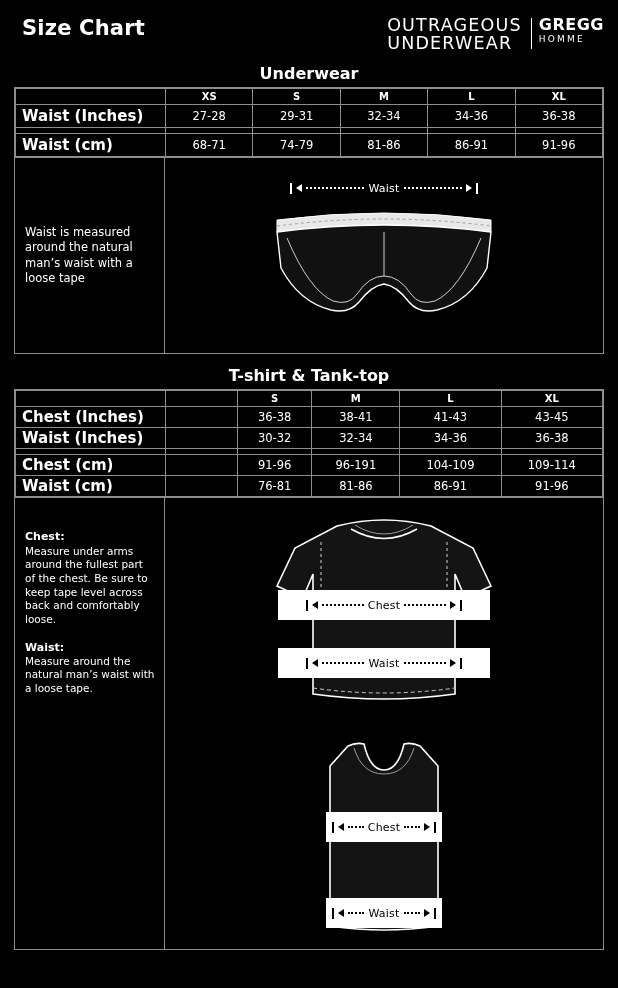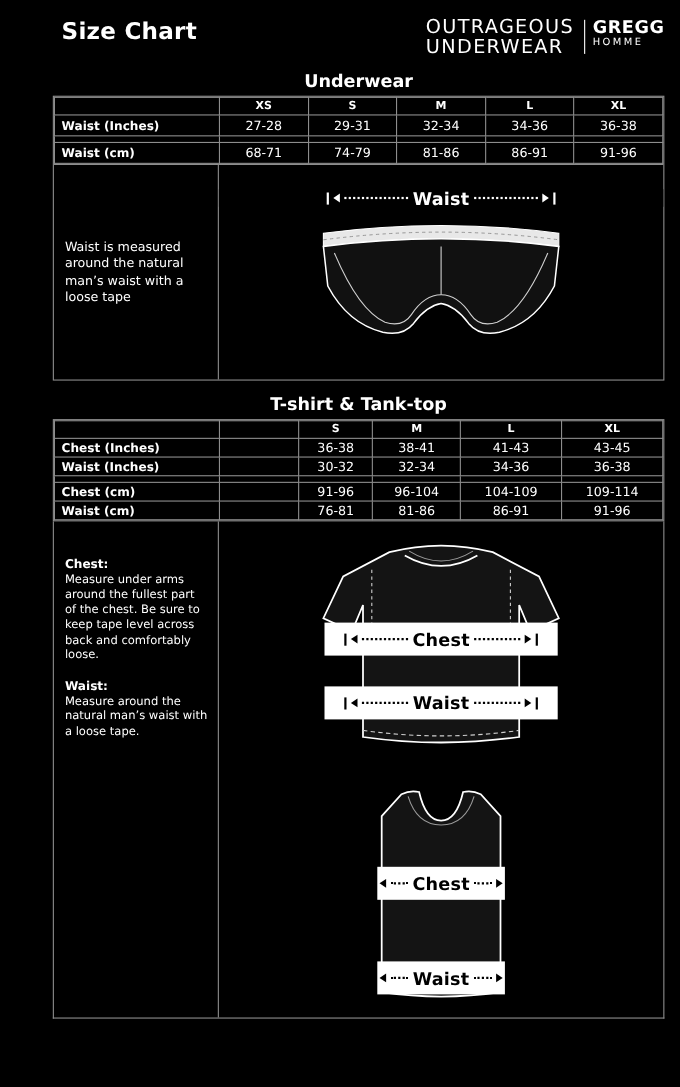--- a/index.html
+++ b/index.html
@@ -4,21 +4,21 @@
 <style>
   * { box-sizing: border-box; }
   html, body {
     margin: 0; padding: 0;
     background: #000;
     width: 618px; height: 988px;
     font-family: "DejaVu Sans", sans-serif;
     color: #fff;
     overflow: hidden;
   }
-  .page { position: relative; width: 618px; height: 988px; background:#000;padding-left:34px; }
+  .page { position: relative; width: 618px; height: 988px; background:#000; }
 
   
   .header {
     display: flex; align-items: flex-start; justify-content: space-between;
     padding: 16px 14px 6px 22px;
   }
   .page-title {
     font-size: 21px; font-weight: bold; letter-spacing: .2px;
     font-family: "DejaVu Sans", sans-serif;
   }
@@ -45,21 +45,21 @@
   
   .block { margin: 0 14px; border: 1px solid #8d8d8d; }
   table.size { width: 100%; border-collapse: collapse; }
   table.size td, table.size th {
     border: 1px solid #8d8d8d;
     font-size: 11.5px; text-align: center; padding: 2px 3px;
     color:#fff; font-weight: normal;
   }
   table.size th { font-size: 10px; font-weight: bold; }
   table.size td.rowlabel {
-    text-align: left; font-weight: bold; font-size: 11px; padding-left: 6px;
+    text-align: left; font-weight: bold; font-size: 15px; padding-left: 6px;
   }
   tr.spacer td { height: 6px; border-left: 1px solid #8d8d8d; border-right: 1px solid #8d8d8d;
     border-top: 1px solid #8d8d8d; border-bottom: 1px solid #8d8d8d; }
   tr.thin td { padding: 1px 3px; }
 
   
   .b { font-weight: bold; }
 
   
   .illus-wrap { display: flex; border-top: 0; }
@@ -75,21 +75,21 @@
   .band {
     position: absolute; background:#fff; color:#000;
     display:flex; align-items:center; justify-content:center;
   }
   .dotline { display:flex; align-items:center; gap:4px; }
   .dots { border-top: 2px dotted #000; height:0; }
   .arrow-l, .arrow-r { width:0;height:0;border-top:4px solid transparent;border-bottom:4px solid transparent; }
   .arrow-l { border-right:6px solid #000; }
   .arrow-r { border-left:6px solid #000; }
   .bar-v { width:2px; height:11px; background:#000; }
-  .lbl { font-size:16px; font-weight:bold; letter-spacing:.2px; white-space:nowrap; }
+  .lbl { font-size:11px; font-weight:normal; letter-spacing:.2px; white-space:nowrap; }
 
   
   .band.onblack { background:#000; color:#fff; }
   .band.onblack .dots { border-top-color:#fff; }
   .band.onblack .arrow-l { border-right-color:#fff; }
   .band.onblack .arrow-r { border-left-color:#fff; }
   .band.onblack .bar-v { background:#fff; }
   .band.onblack .lbl { color:#fff; }
 
   svg { display:block; }
@@ -225,21 +225,21 @@
             <td></td>
             <td></td>
         <td></td>
             <td></td>
             <td></td>
       </tr>
       <tr class="thin">
         <td class="rowlabel">Chest (cm)</td>
         <td></td>
         <td>91-96</td>
-        <td>96-104</td>
+        <td>96-191</td>
         <td>104-109</td>
         <td>109-114</td>
       </tr>
       <tr class="thin">
         <td class="rowlabel">Waist (cm)</td>
         <td></td>
         <td>76-81</td>
         <td>81-86</td>
         <td>86-91</td>
         <td>91-96</td>

